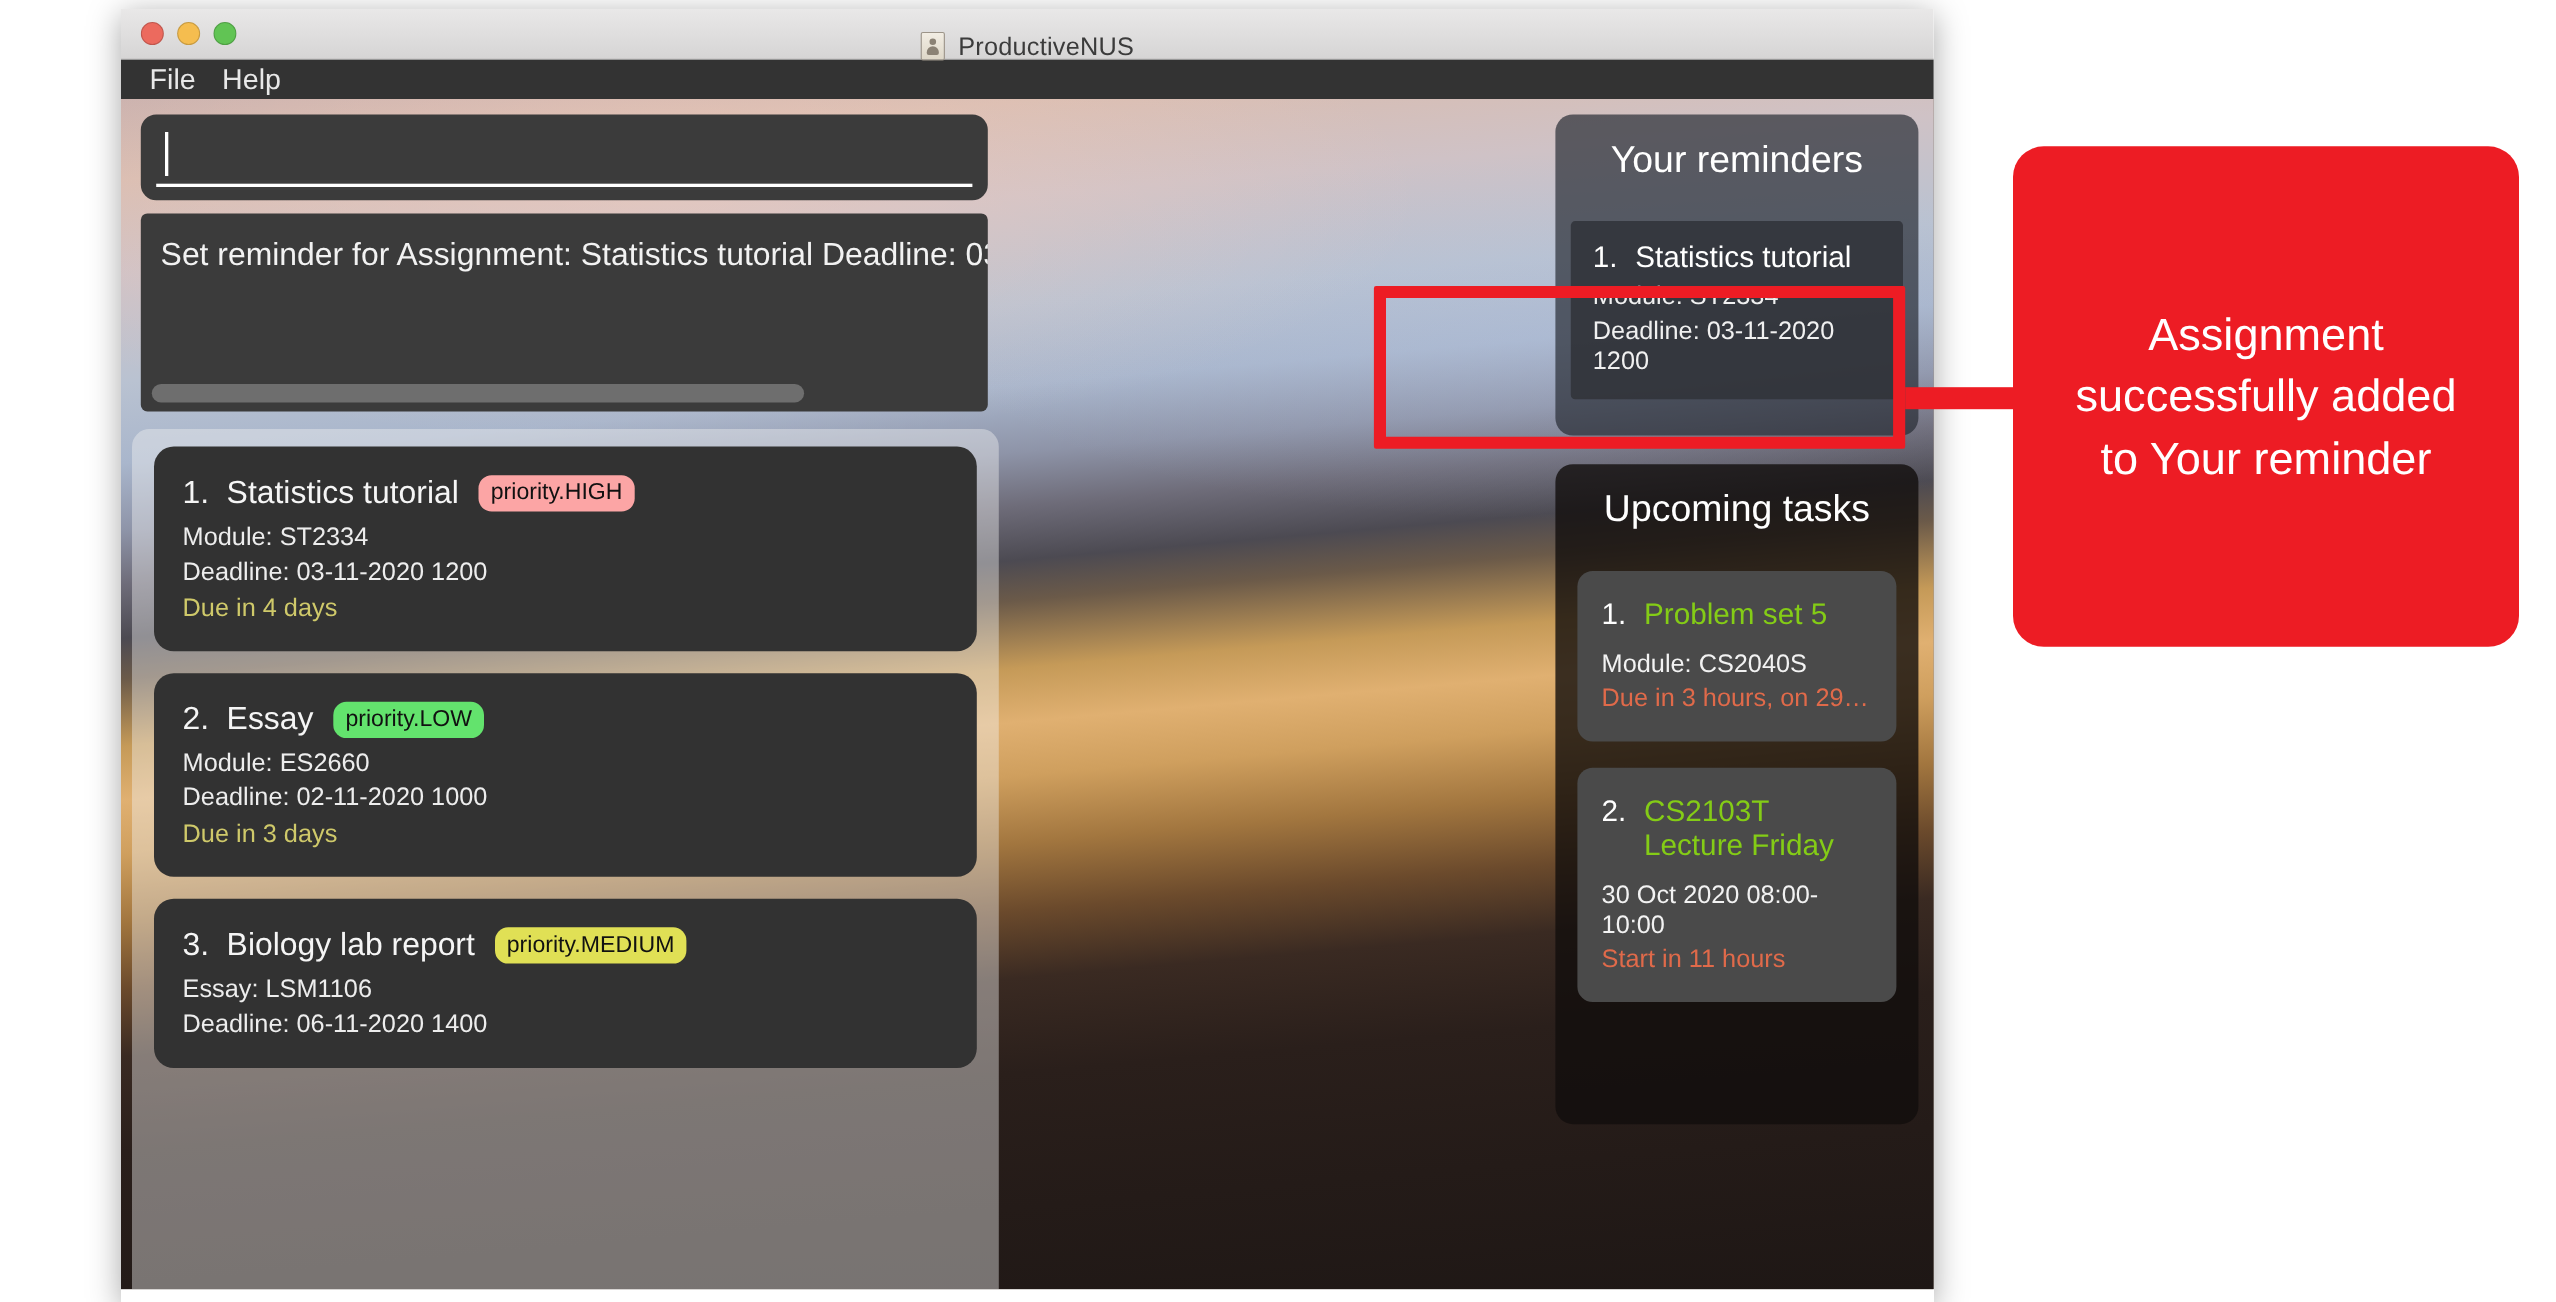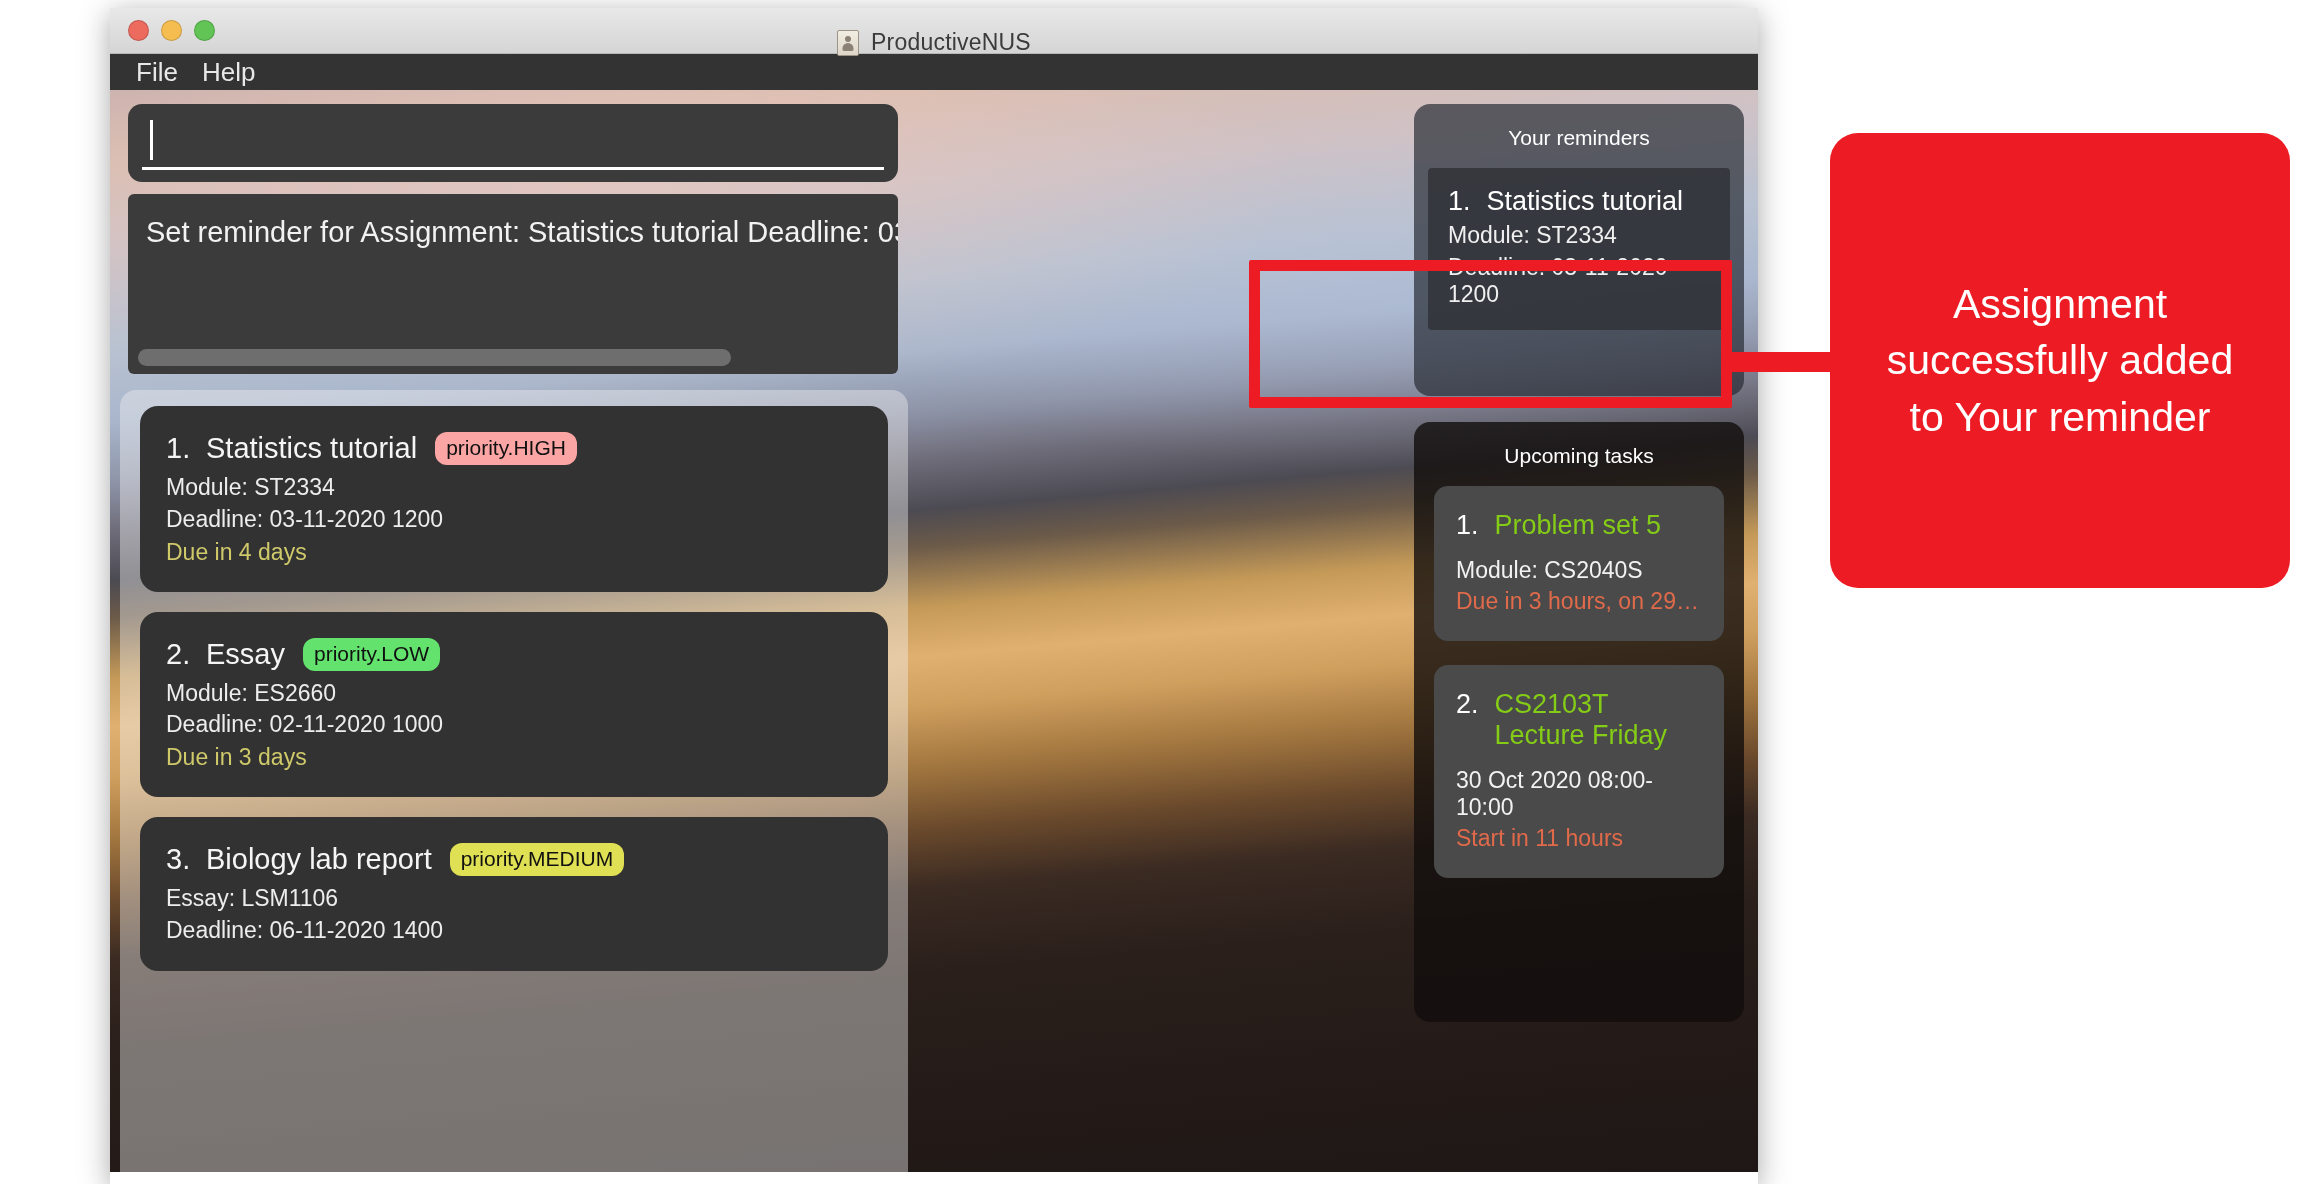--- a/index.html
+++ b/index.html
@@ -49,21 +49,21 @@
     border: 0.5px solid rgba(0,0,0,0.18);
   }
   .light.close { background: #ec6a5e; }
   .light.min   { background: #f5bd4f; }
   .light.max   { background: #61c454; }
 
   .title-center {
     position: absolute;
     left: 0; right: 0;
     display: flex;
-    align-items: flex-end;
+    align-items: flex-start;
     justify-content: center;
     gap: 12px;
     pointer-events: none;
     margin-top: 24px;
   }
   .title-icon {
     width: 22px; height: 26px;
     background: linear-gradient(#f2ede3, #ded7c8);
     border: 1px solid #9c9488;
     border-radius: 2px;
@@ -279,23 +279,23 @@
     overflow: hidden;
     position: relative;
   }
   .reminders-panel {
     height: 292px;
     background: rgba(40,44,52,0.70);
   }
   .panel-heading {
     text-align: center;
     color: #ffffff;
-    font-size: 21px;
+    font-size: 34px;
     padding-top: 22px;
-    padding-bottom: 18px;
+    padding-bottom: 36px;
     font-weight: normal;
   }
   .reminder-card {
     margin: 0 14px;
     background: rgba(48,50,56,0.85);
     border-radius: 4px;
     padding: 18px 20px 22px 20px;
   }
   .rem-title-row {
     display: flex;

